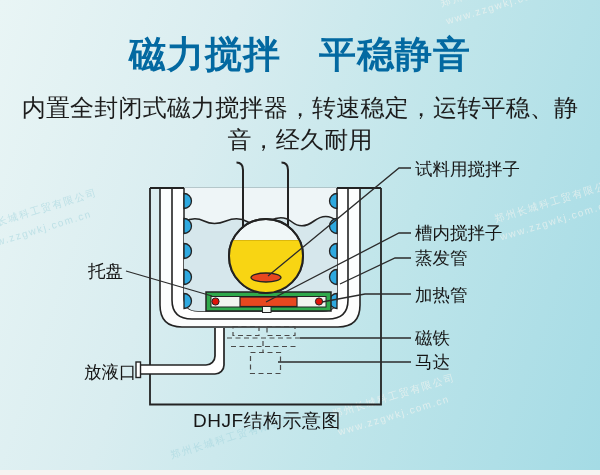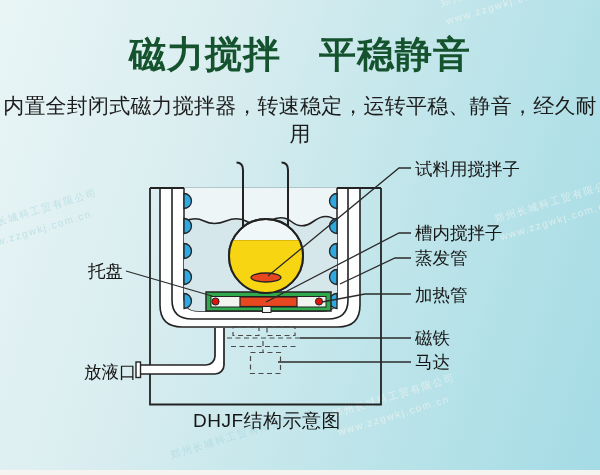--- a/index.html
+++ b/index.html
@@ -3,26 +3,26 @@
 <meta charset="utf-8">
 <style>
   html,body{margin:0;padding:0;}
   body{
     width:600px;height:475px;position:relative;overflow:hidden;
     font-family:"Liberation Sans","DejaVu Sans",sans-serif;
     background:linear-gradient(108deg,#e9f5f5 0%,#d9edf0 32%,#bfe5ea 64%,#a4dbe5 100%);
   }
   .title{
     position:absolute;top:36px;left:0;right:0;text-align:center;
-    font-size:37px;font-weight:700;color:#14532d;letter-spacing:1px;line-height:1.05;
+    font-size:37px;font-weight:700;color:#0369a1;letter-spacing:1px;line-height:1.05;
     white-space:pre;
   }
   .subtitle{
     position:absolute;top:92px;left:0;right:0;text-align:center;
-    font-size:21px;font-weight:500;color:#1c1c1c;letter-spacing:0.2px;
+    font-size:24px;font-weight:500;color:#1c1c1c;letter-spacing:0.2px;
   }
   .diagram-svg{position:absolute;left:0;top:0;width:600px;height:475px;}
   .lbl{font-size:17.5px;fill:#161616;}
   .caption{font-size:19px;fill:#161616;letter-spacing:0.5px;}
   .wm{
     position:absolute;white-space:nowrap;font-size:10px;letter-spacing:1.6px;
     line-height:1.9;transform:rotate(-17deg);transform-origin:left top;
     pointer-events:none;
   }
   .wm-light{color:rgba(255,248,243,0.55);}

